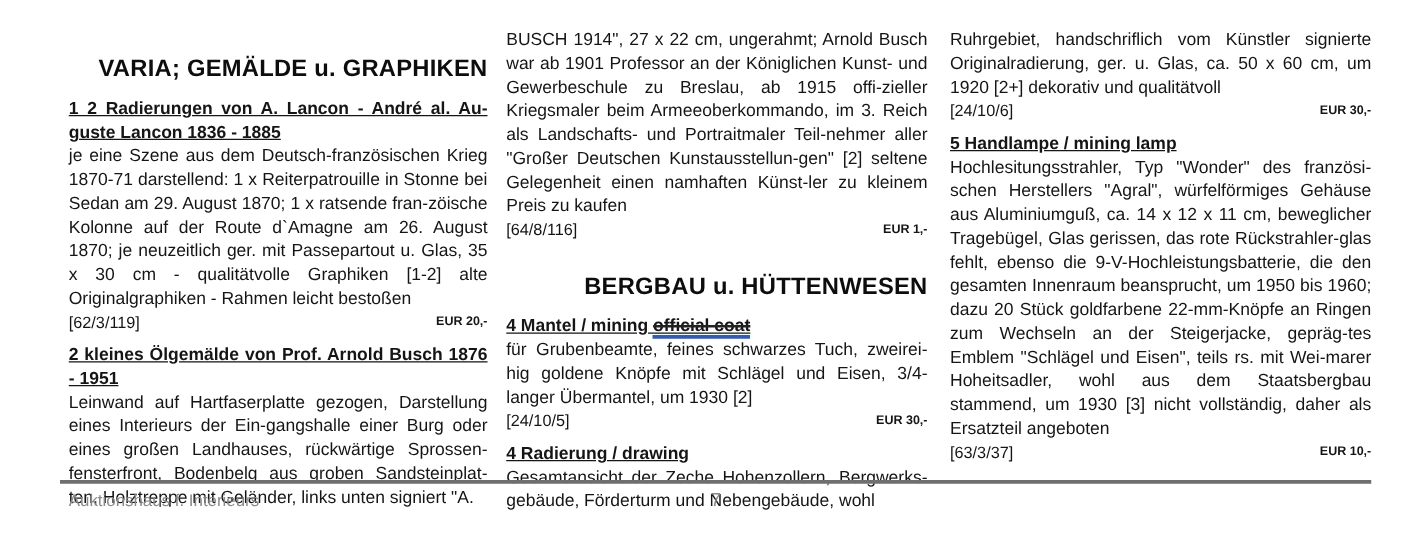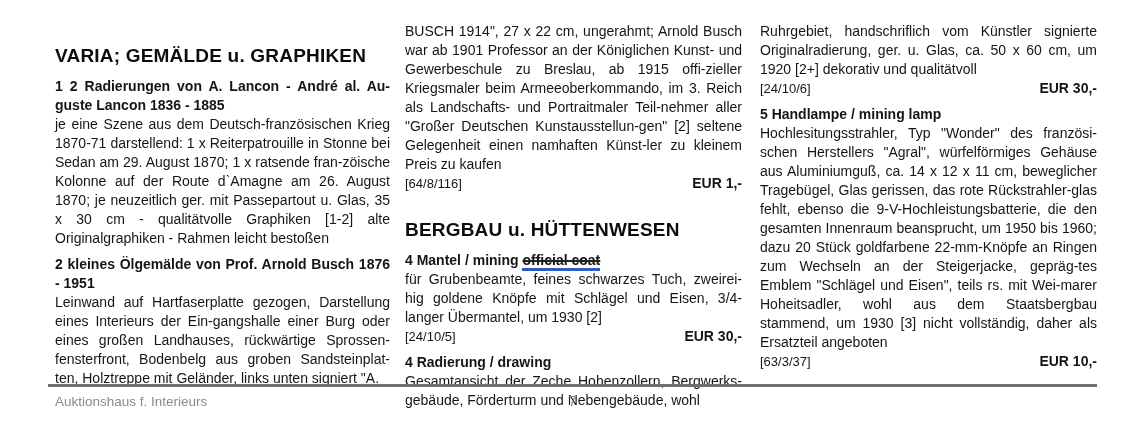--- a/index.html
+++ b/index.html
@@ -20,35 +20,35 @@
     text-justify: inter-word;
   }
   .col-left   { left: 55px;  width: 335px; }
   .col-middle { left: 405px; width: 337px; }
   .col-right  { left: 760px; width: 337px; }
 
   .section-heading {
     font-size: 19px; line-height: 25px;
     font-weight: bold;
     margin: 24px 0 9px 0;
-    text-align: left;
+    text-align: right;
     letter-spacing: 0.2px;
     color: #0d0d0d;
   }
   .col-left .section-heading { margin-top: 21px; }
 
   .lot { margin-top: 7px; }
-  .lot-title { font-weight: bold; margin: 0; }
+  .lot-title { font-weight: bold; margin: 0; text-decoration: underline; }
   .lot-body  { margin: 0; }
 
   .ref-line {
     display: flex; justify-content: space-between; align-items: center;
   }
   .ref   { font-size: 13px; }
-  .price { font-weight: bold; font-size: 14px; }
+  .price { font-weight: bold; font-size: 10px; }
 
   .struck {
     text-decoration: line-through;
     text-decoration-thickness: 2px;
     text-decoration-color: #222222;
     border-bottom: 3px solid var(--accent-blue, #2d5cc0);
     padding-bottom: 0px;
   }
 
   .footer-rule {
@@ -74,20 +74,24 @@
 <body>
 
 <div class="page">
 
   <div class="col col-left">
     <div class="section-heading">VARIA; GEMÄLDE u. GRAPHIKEN</div>
 
     <div class="lot">
       <p class="lot-title">1 2 Radierungen von A. Lancon - André al. Au-guste Lancon 1836 - 1885</p>
       <p class="lot-body">je eine Szene aus dem Deutsch-französischen Krieg 1870-71 darstellend: 1 x Reiterpatrouille in Stonne bei Sedan am 29. August 1870; 1 x ratsende fran-zöische Kolonne auf der Route d`Amagne am 26. August 1870; je neuzeitlich ger. mit Passepartout u. Glas, 35 x 30 cm - qualitätvolle Graphiken [1-2] alte Originalgraphiken - Rahmen leicht bestoßen</p>
+      <div class="ref-line">
+        <span class="ref">[62/3/119]</span>
+        <span class="price">EUR 20,-</span>
+      </div>
     </div>
 
     <div class="lot">
       <p class="lot-title">2 kleines Ölgemälde von Prof. Arnold Busch 1876 - 1951</p>
       <p class="lot-body">Leinwand auf Hartfaserplatte gezogen, Darstellung eines Interieurs der Ein-gangshalle einer Burg oder eines großen Landhauses, rückwärtige Sprossen-fensterfront, Bodenbelg aus groben Sandsteinplat-ten, Holztreppe mit Geländer, links unten signiert "A.</p>
     </div>
   </div>
 
   <div class="col col-middle">
     <p class="lot-body">BUSCH 1914", 27 x 22 cm, ungerahmt; Arnold Busch war ab 1901 Professor an der Königlichen Kunst- und Gewerbeschule zu Breslau, ab 1915 offi-zieller Kriegsmaler beim Armeeoberkommando, im 3. Reich als Landschafts- und Portraitmaler Teil-nehmer aller "Großer Deutschen Kunstausstellun-gen" [2] seltene Gelegenheit einen namhaften Künst-ler zu kleinem Preis zu kaufen</p>

